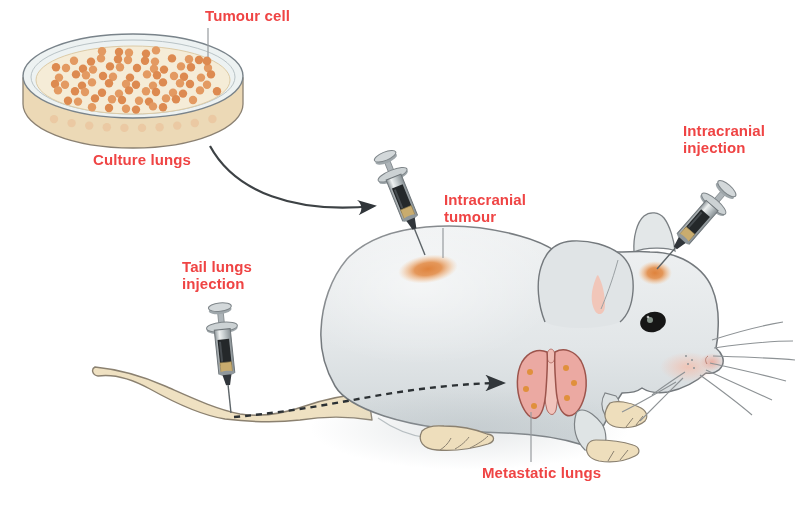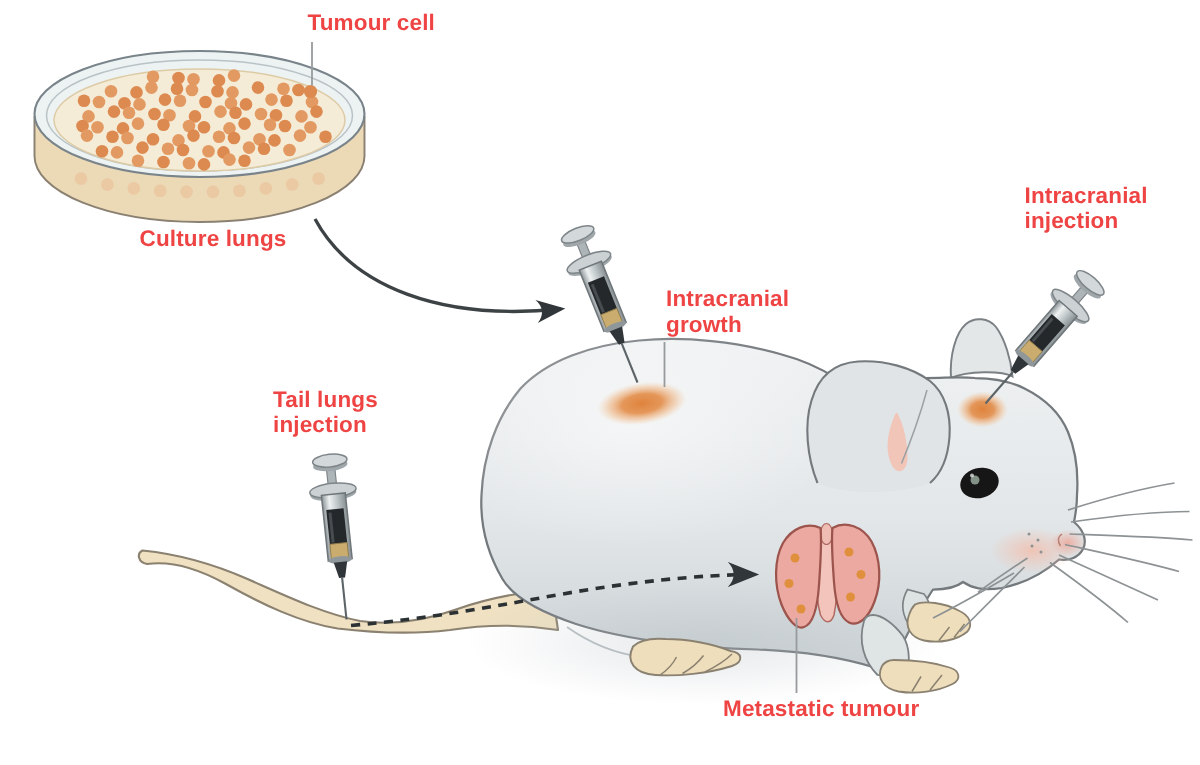--- a/index.html
+++ b/index.html
@@ -308,26 +308,26 @@
 </svg>
 
   <div class="lbl" style="left:205px;top:7px">
     <span>Tumour cell</span>
   </div>
   <div class="lbl" style="left:93px;top:151px">
     <span>Culture lungs</span>
   </div>
   <div class="lbl" style="left:444px;top:191px">
     <span>Intracranial</span>
-    <span>growth</span>
+    <span>tumour</span>
   </div>
   <div class="lbl" style="left:683px;top:122px">
     <span>Intracranial</span>
     <span>injection</span>
   </div>
   <div class="lbl" style="left:182px;top:258px">
     <span>Tail lungs</span>
     <span>injection</span>
   </div>
   <div class="lbl" style="left:482px;top:464px">
-    <span>Metastatic tumour</span>
+    <span>Metastatic lungs</span>
   </div>
 </div>
 
 </body></html>

